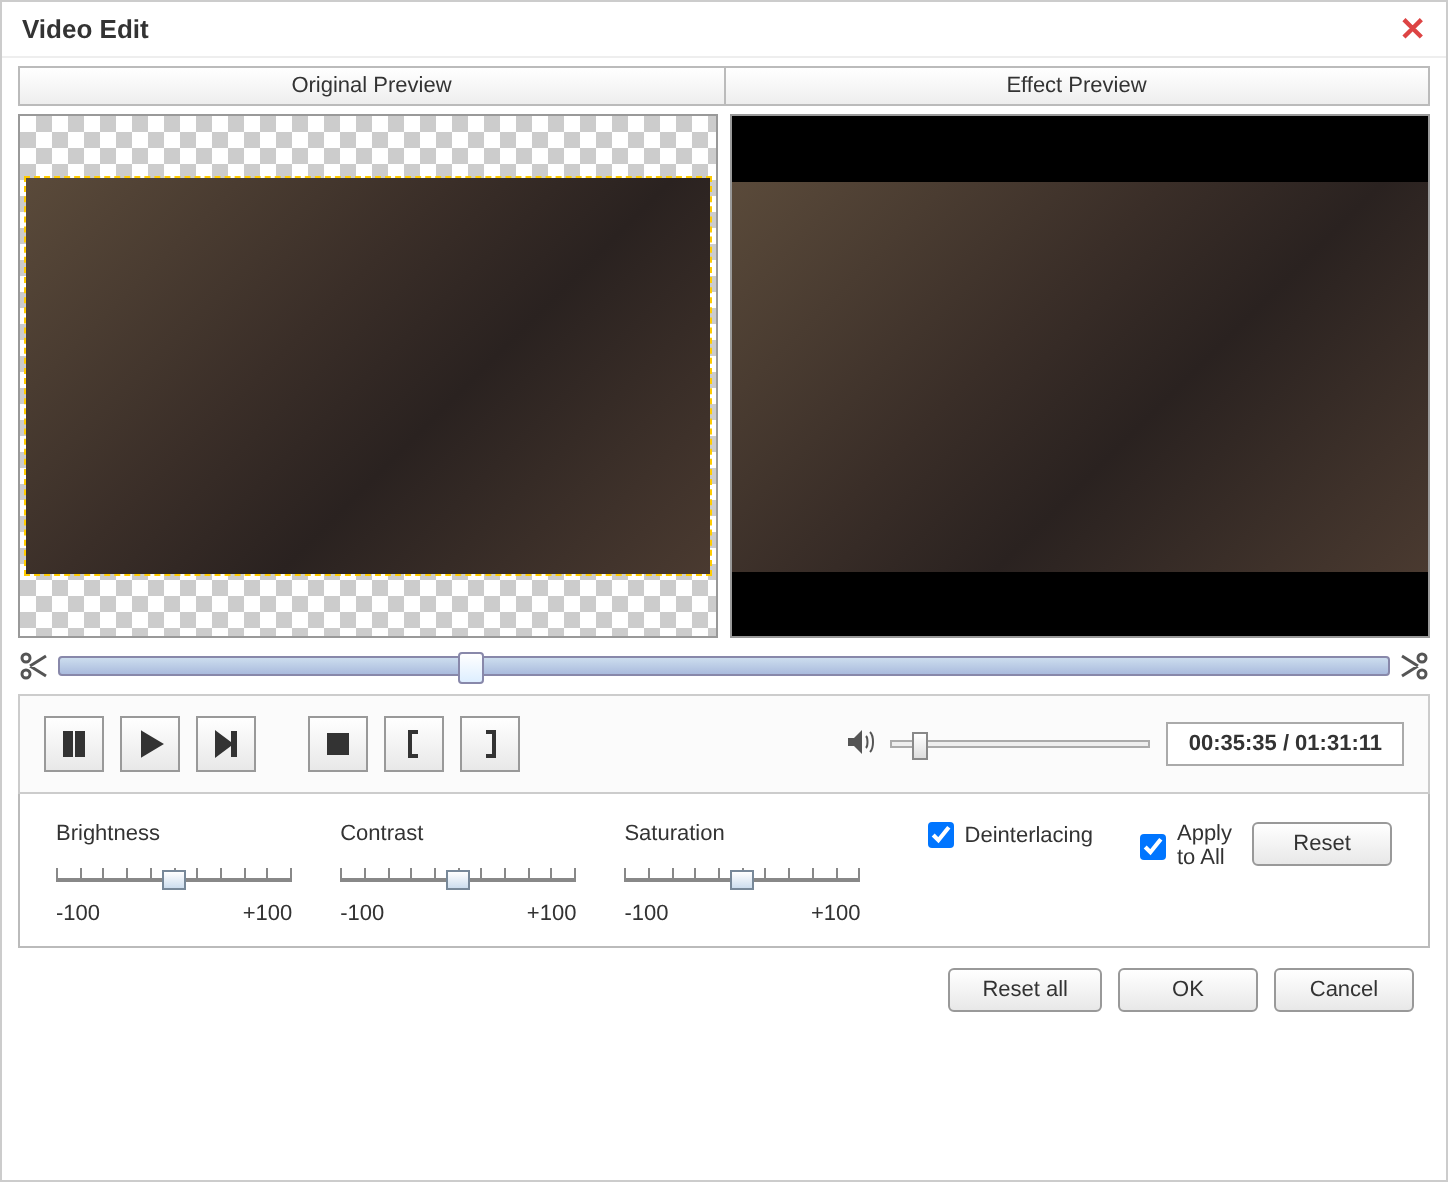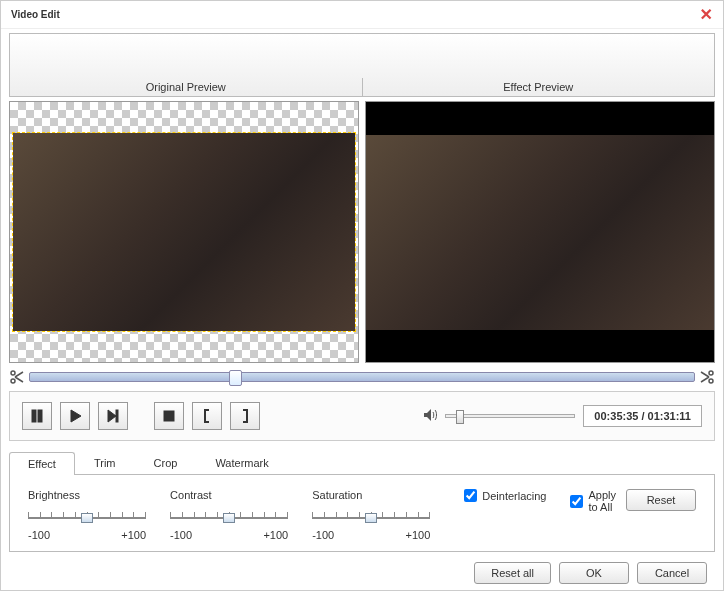--- a/index.html
+++ b/index.html
@@ -1,22 +1,22 @@
 <!DOCTYPE html>
 <html><head>
 <meta charset="utf-8">
 <style>
 * { box-sizing: border-box; margin: 0; padding: 0; font-family: Tahoma, Arial, sans-serif; font-size: 11px; }
 body { background: #fff; width: 724px; height: 591px; border: 1px solid #ccc; position: relative; }
 .titlebar { height: 28px; display: flex; align-items: center; padding: 0 10px; background: #fff; border-bottom: 1px solid #eee; }
-.titlebar .title { font-weight: bold; font-size: 10px; color: #333; flex: 1; }
+.titlebar .title { font-weight: bold; font-size: 13px; color: #333; flex: 1; }
 .titlebar .close { font-size: 16px; color: #d44; cursor: pointer; font-weight: bold; }
 .content { padding: 4px 8px; }
 .preview-headers { display: flex; border: 1px solid #bbb; background: linear-gradient(#fff,#eee); }
-.preview-headers > div { flex: 1; text-align: center; padding: 3px 0; font-size: 11px; color: #333; margin-top: 44px; }
+.preview-headers > div { flex: 1; text-align: center; padding: 3px 0; font-size: 11px; color: #333; }
 .preview-headers > div:first-child { border-right: 1px solid #bbb; }
 .previews { display: flex; gap: 6px; margin-top: 4px; }
 .preview-box { flex: 1; height: 262px; border: 1px solid #999; position: relative; overflow: hidden; }
 .checker { background-image:
   linear-gradient(45deg,#ccc 25%,transparent 25%),
   linear-gradient(-45deg,#ccc 25%,transparent 25%),
   linear-gradient(45deg,transparent 75%,#ccc 75%),
   linear-gradient(-45deg,transparent 75%,#ccc 75%);
   background-size: 16px 16px;
   background-position: 0 0,0 8px,8px -8px,-8px 0;
@@ -142,26 +142,20 @@
             <polygon points="1,6 4,6 8,2 8,14 4,10 1,10" fill="#555"></polygon>
             <path d="M10 5c1 1 1 5 0 6M12 3c2 2 2 8 0 10" fill="none" stroke="#555"></path>
           </svg></span>
       <div class="vol-track">
           <div class="vol-thumb"></div>
         </div>
     </div>
     <div class="time-box">00:35:35 / 01:31:11</div>
   </div>
 
-  <div class="tabs">
-    <div class="tab active">Effect</div>
-    <div class="tab">Trim</div>
-    <div class="tab">Crop</div>
-    <div class="tab">Watermark</div>
-  </div>
 
   <div class="tab-panel">
     <div class="adj">
       <div class="label">Brightness</div>
       <div class="scale">
         <div class="line"></div>
         <div class="ticks">
             <span></span>
             <span></span>
             <span></span>

